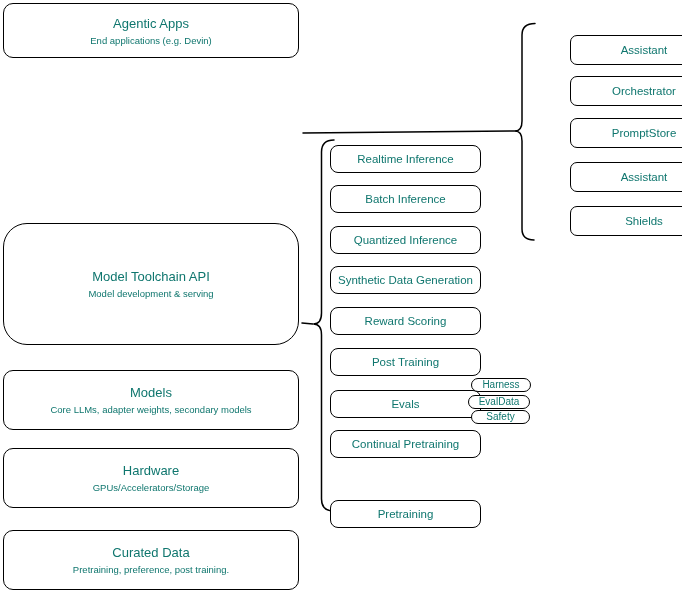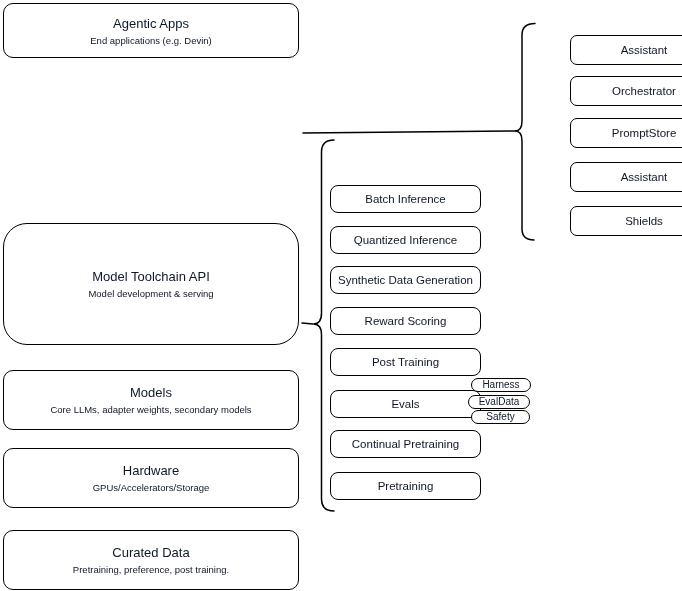--- a/index.html
+++ b/index.html
@@ -6,21 +6,21 @@
     margin: 0;
     padding: 0;
     background: #ffffff;
   }
   .canvas {
     position: relative;
     width: 682px;
     height: 591px;
     background: #ffffff;
     font-family: "Liberation Sans", sans-serif;
-    color: #0f172a;
+    color: #0f766e;
     overflow: hidden;
     text-decoration: underline;
   }
   .connectors {
     position: absolute;
     left: 0;
     top: 0;
     width: 682px;
     height: 591px;
     z-index: 1;
@@ -134,28 +134,29 @@
   <div class="lbox" style="top:448px;height:60px;border-radius:10px">
     <div class="ltitle">Hardware</div>
     <div class="lsub">GPUs/Accelerators/Storage</div>
   </div>
 
   <div class="lbox" style="top:530px;height:60px;border-radius:10px">
     <div class="ltitle">Curated Data</div>
     <div class="lsub">Pretraining, preference, post training.</div>
   </div>
 
+  <div class="mbox" style="top:145px">Realtime Inference</div>
   <div class="mbox" style="top:226px">Quantized Inference</div>
   <div class="mbox" style="top:185px">Batch Inference</div>
   <div class="mbox" style="top:266px">Synthetic Data Generation</div>
   <div class="mbox" style="top:307px">Reward Scoring</div>
   <div class="mbox" style="top:348px">Post Training</div>
   <div class="mbox" style="top:390px">Evals</div>
   <div class="mbox" style="top:430px">Continual Pretraining</div>
-  <div class="mbox" style="top:472px">Pretraining</div>
+  <div class="mbox" style="top:500px">Pretraining</div>
 
   <div class="tag" style="left:471px;top:378px;width:60px">Harness</div>
   <div class="tag" style="left:468px;top:395px;width:62px">EvalData</div>
   <div class="tag" style="left:471px;top:410px;width:59px">Safety</div>
 
   <div class="rbox" style="top:35px">Assistant</div>
   <div class="rbox" style="top:76px">Orchestrator</div>
   <div class="rbox" style="top:118px">PromptStore</div>
   <div class="rbox" style="top:162px">Assistant</div>
   <div class="rbox" style="top:206px">Shields</div>

